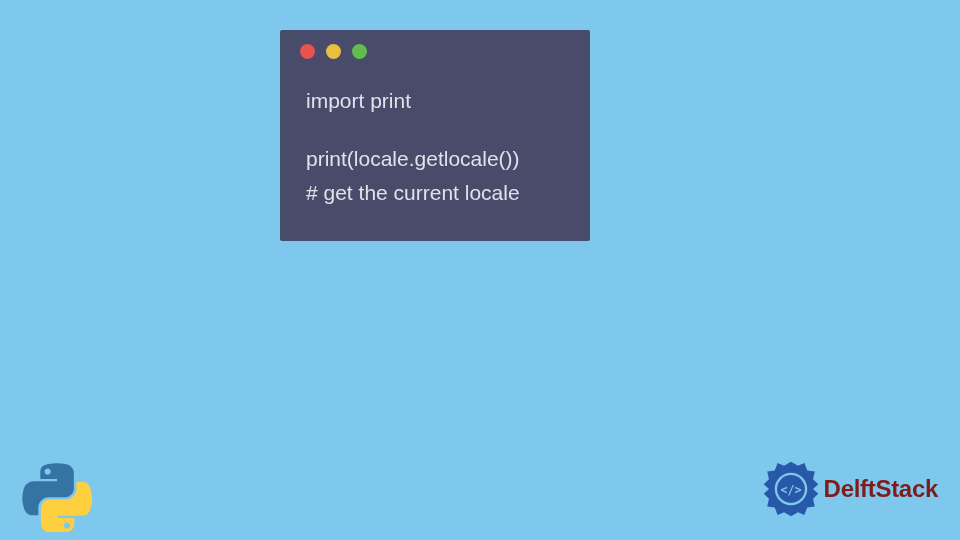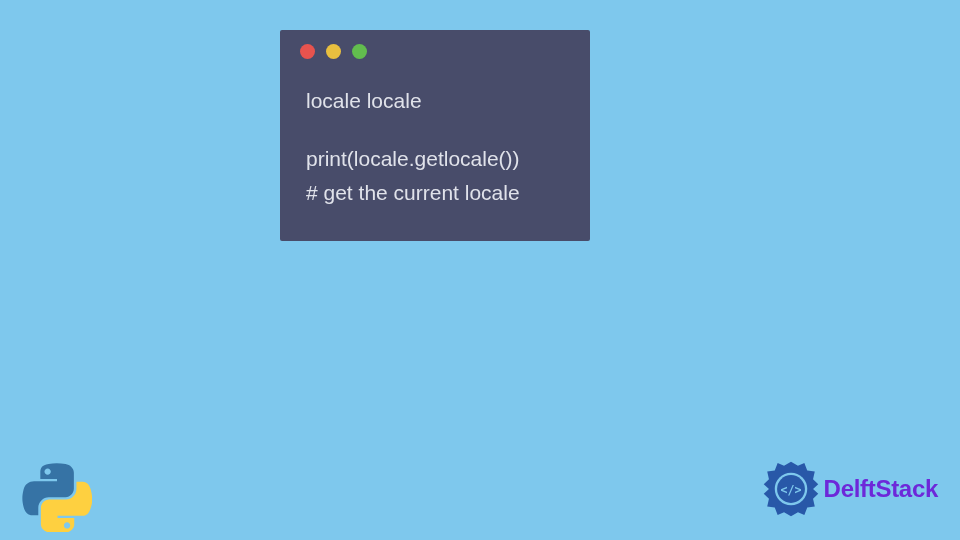--- a/index.html
+++ b/index.html
@@ -67,35 +67,35 @@
       align-items: center;
       gap: 4px;
     }
     .delft-badge {
       width: 58px;
       height: 58px;
     }
     .delft-text {
       font-size: 24px;
       font-weight: 600;
-      color: #6d28d9;
+      color: #7f1d1d;
       letter-spacing: -0.3px;
     }
   </style>
 </head>
 <body>
 
 <div class="code-window">
   <div class="window-header">
     <div class="traffic-light traffic-red"></div>
     <div class="traffic-light traffic-yellow"></div>
     <div class="traffic-light traffic-green"></div>
   </div>
   <div class="code-body">
-    <div class="code-line">locale locale</div>
+    <div class="code-line">import print</div>
     <div class="blank-line"></div>
     <div class="code-line">print(locale.getlocale())</div>
     <div class="code-line"># get the current locale</div>
   </div>
 </div>
 
 <div class="python-logo">
   <svg viewBox="0 0 110 110" xmlns="http://www.w3.org/2000/svg">
     <path d="M54.5 2c-4.5 0-8.8.4-12.6 1.1-11.1 2-13.1 6.1-13.1 13.7v10h26.2v3.3H19c-7.7 0-14.5 4.6-16.6 13.4-2.4 10.1-2.5 16.4 0 26.9 1.9 7.8 6.4 13.4 14.1 13.4h9.1V71.7c0-8.8 7.6-16.5 16.6-16.5h26.2c7.4 0 13.1-6.1 13.1-13.5V16.8c0-7.2-6.1-12.6-13.1-13.7C63.9 2.4 59 2 54.5 2zM40.3 10.1c2.7 0 5 2.3 5 5s-2.2 5-5 5c-2.7 0-5-2.2-5-5s2.2-5 5-5z" fill="#3673a5"></path>
     <path d="M85.6 30.1v12.1c0 9.2-7.8 16.9-16.6 16.9H42.8c-7.2 0-13.1 6.2-13.1 13.5v25.3c0 7.2 6.3 11.4 13.1 13.4 8.4 2.5 16.5 2.9 26.2 0 6.5-1.9 13.1-5.6 13.1-13.4v-10H55.9v-3.3h39.3c7.7 0 10.6-5.4 13.1-13.4 2.8-8.3 2.6-16.2 0-26.9-1.9-7.7-5.4-13.4-13.1-13.4h-9.6zM70.8 94.6c2.7 0 5 2.2 5 5 0 2.7-2.2 5-5 5-2.7 0-5-2.3-5-5 .1-2.8 2.3-5 5-5z" fill="#fed040"></path>

